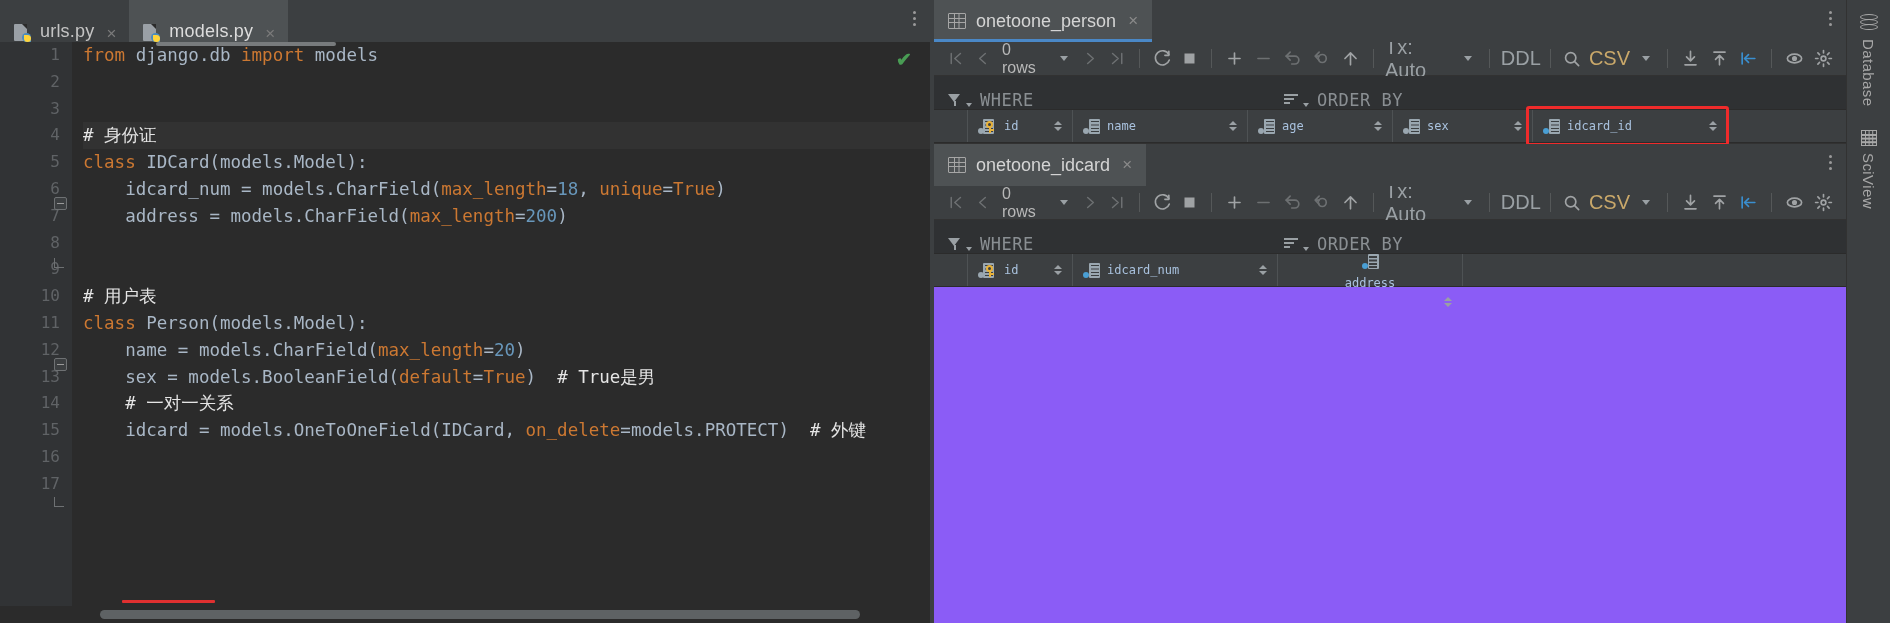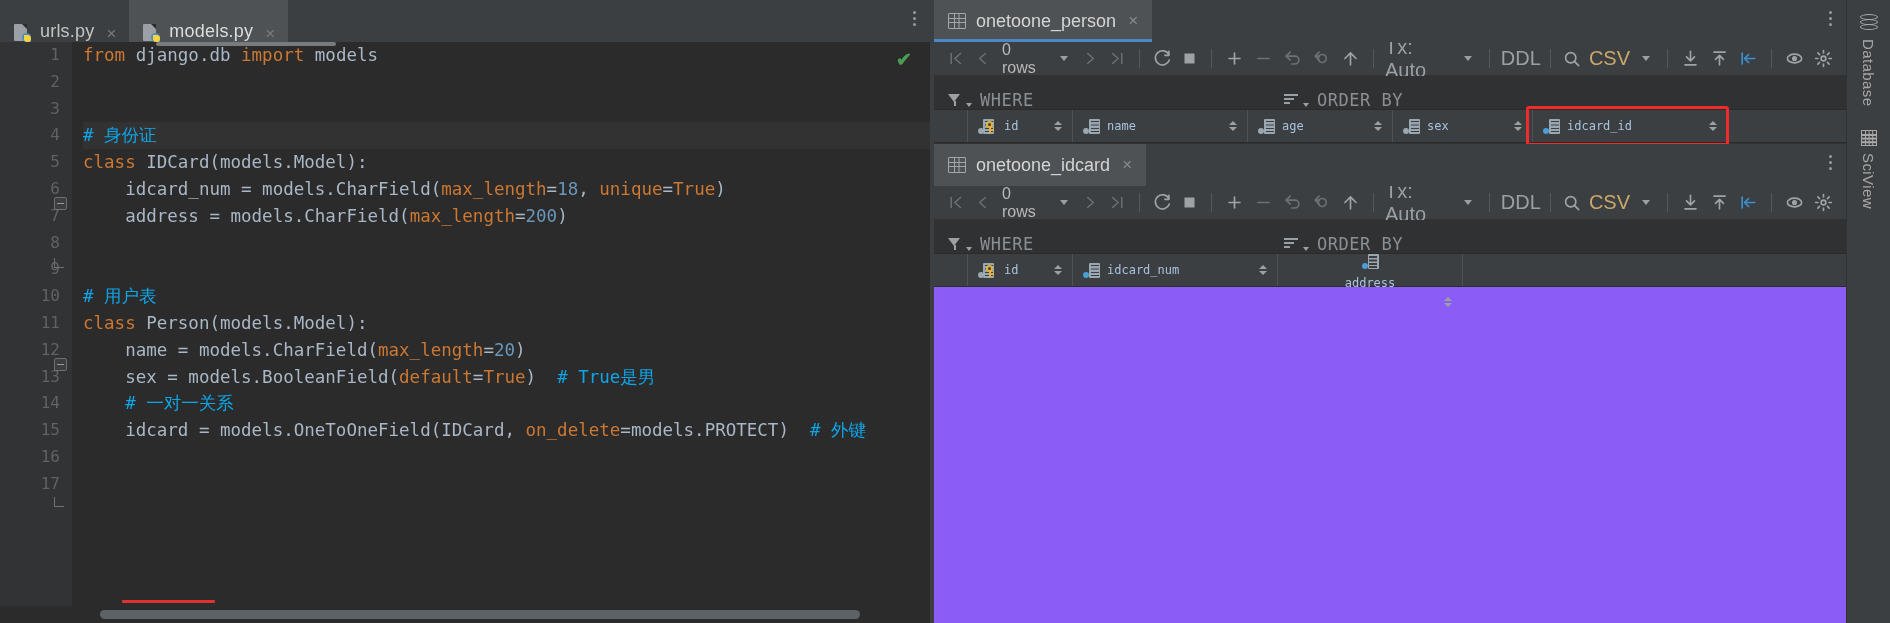--- a/index.html
+++ b/index.html
@@ -46,21 +46,21 @@
   .fold.end:before { content:''; position:absolute; left:0; top:4px; width:9px; height:9px; border-left:1px solid #6e7173; border-bottom:1px solid #6e7173; background:none; }
 
   .code-lines { flex:1; position:relative; padding-left:11px; font-family:"DejaVu Sans Mono", monospace; font-size:17.5px; }
   .cl { height:26.8px; line-height:26.8px; white-space:pre; position:relative; }
   .cl.hl { background:#323232; }
 
   .k  { color:#cc7832; }      
   .cls{ color:#a9b7c6; }
   .num{ color:#6897bb; }
   .kw { color:#cc7832; }      
-  .cm { color:#0ea5e9; }
+  .cm { color:#e5e5e5; }
 
   .check-mark { position:absolute; right:18px; top:6px; font-size:19px; color:#499c54; font-weight:bold; }
 
   .red-underline {
     position:absolute; height:3px; background:#e03030; border-radius:1px;
   }
 
   .scroll-strip { position:absolute; left:0; right:0; bottom:0; height:17px; background:#2b2b2b; }
   .scroll-thumb { position:absolute; left:100px; bottom:4px; width:760px; height:9px; background:#5e6264; border-radius:5px; }
   .top-scroll { position:absolute; left:156px; top:0px; width:180px; height:4px; background:#787b7d; border-radius:2px; z-index:6;}

